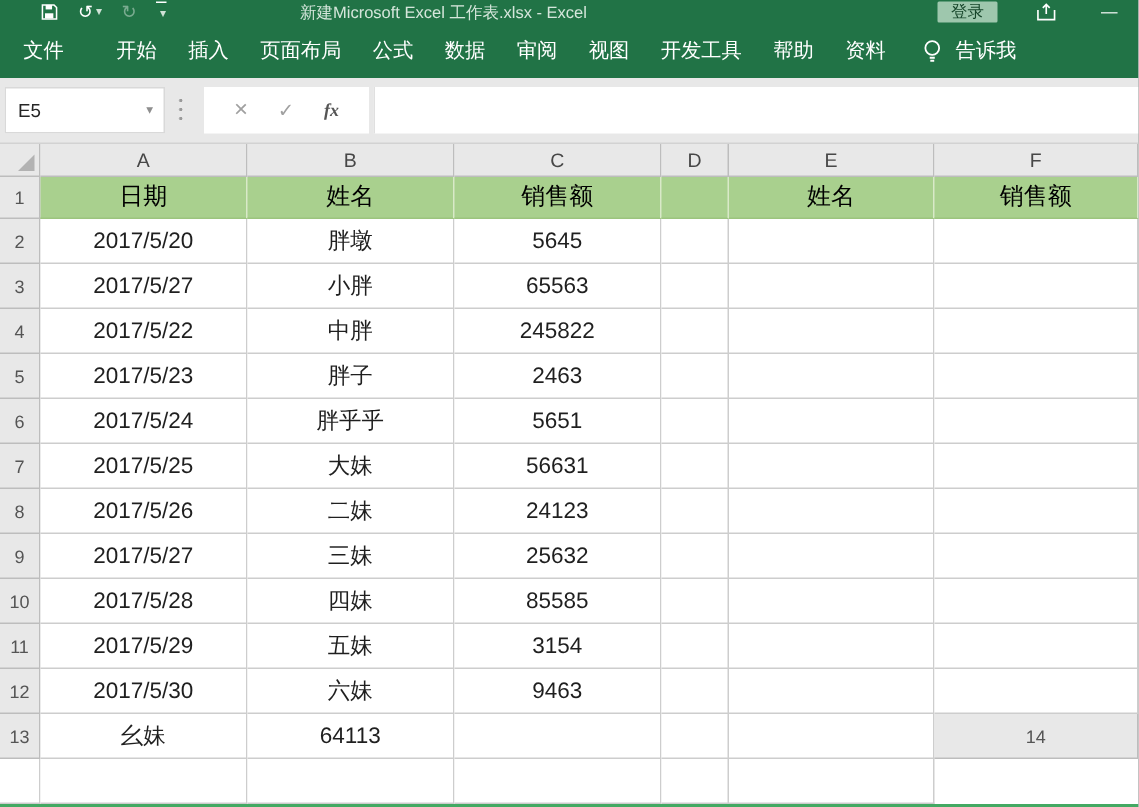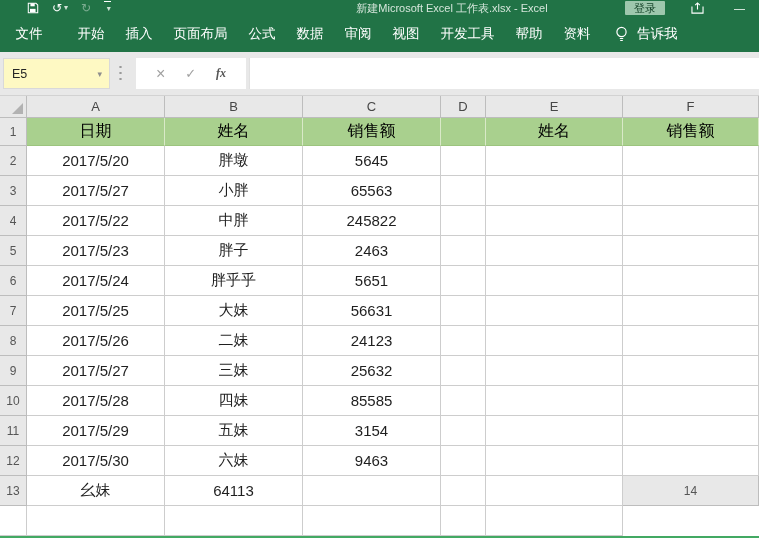--- a/index.html
+++ b/index.html
@@ -16,21 +16,21 @@
     color:#dcebe1;
   }
   .qat { display:flex; align-items:center; gap:13px; margin-left:27px; z-index:2; }
   .qat .qicon { color:#fff; font-size:12px; line-height:12px; display:flex; align-items:flex-end; }
   .qat svg { display:block; }
   .qat .redo { opacity:.4; }
   .qat .caret { font-size:8px; margin-left:2px; color:#cfe2d6; }
   .qat .more { display:flex; flex-direction:column; align-items:center; }
   .qat .more .bar { width:7px; border-top:1px solid #fff; margin-bottom:1px; }
   .win-title {
-    position:absolute; left:200px; right:55px; text-align:center;
+    position:absolute; left:200px; right:55px; text-align:left;
     font-size:11px; white-space:nowrap; overflow:hidden; color:#d5e6db;
   }
   .tb-right { margin-left:auto; display:flex; align-items:center; z-index:2; }
   .login-btn {
     background:#9ec7ad; color:#16452a; font-size:11px; line-height:14px;
     padding:0 9px; border-radius:1px; margin-right:26px;
   }
   .share-btn { margin-right:30px; display:flex; }
   .min-btn { margin-right:14px; font-size:11px; color:#fff; }
   
@@ -42,21 +42,21 @@
   .tab { font-size:13.5px; padding:0 10.5px; cursor:default; white-space:nowrap;font-family:Liberation Serif, serif; }
   .tellme { display:flex; align-items:flex-end; gap:9px; margin-left:14px; font-size:13.5px; white-space:nowrap; }
   .bulb { display:flex; }
   
   .fbar {
     position:absolute; top:52px; left:0; width:759px; height:44px;
     background:#e8e8e8; border-bottom:1px solid #d2d2d2;
     display:flex; align-items:center;
   }
   .namebox {
-    width:107px; height:31px; margin-left:3px; background:#fef9c3;
+    width:107px; height:31px; margin-left:3px; background:#ffffff;
     border:1px solid #d9d9d9; display:flex; align-items:center;
     font-size:12.5px; color:#262626; padding-left:8px;
   }
   .namebox .nb-caret { margin-left:auto; color:#8e8e8e; font-size:9px; padding:0 7px; }
   .dots {
     width:3px; height:20px; margin-left:9px;
     background-image: radial-gradient(circle, #9a9a9a 1px, rgba(0,0,0,0) 1.3px);
     background-size: 3px 6px; background-repeat: repeat-y;
   }
   .fbtns {

